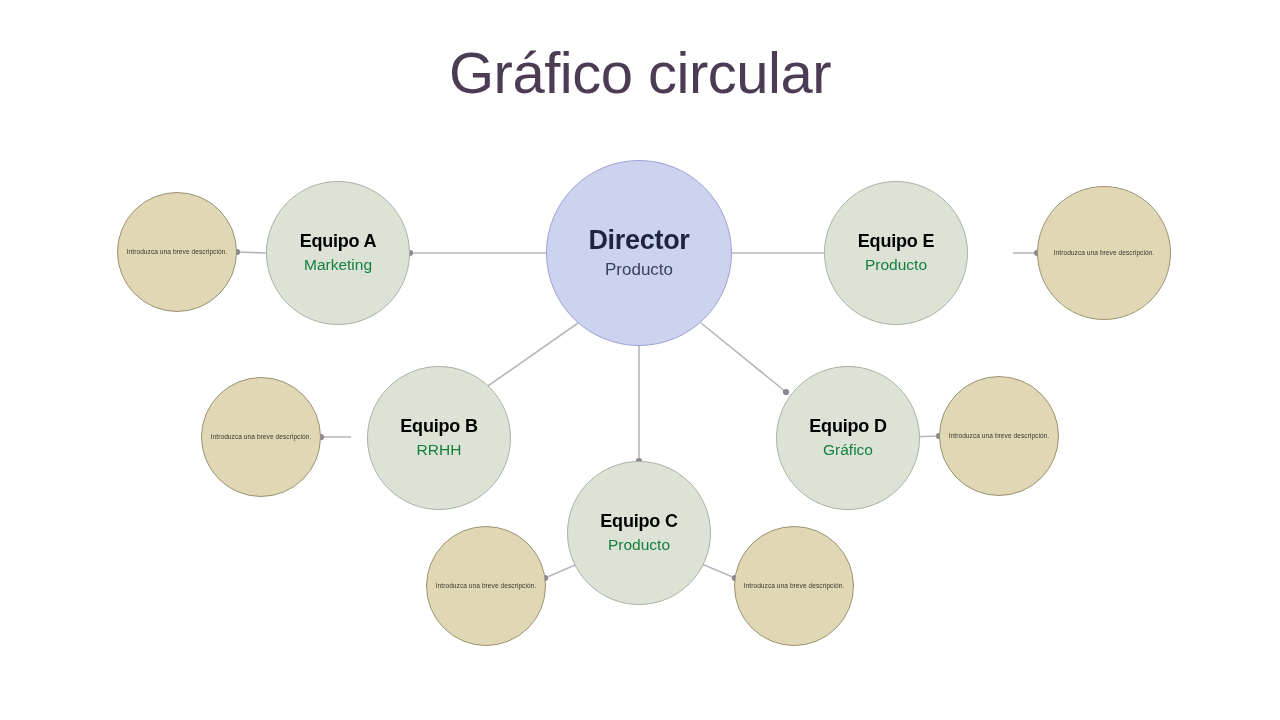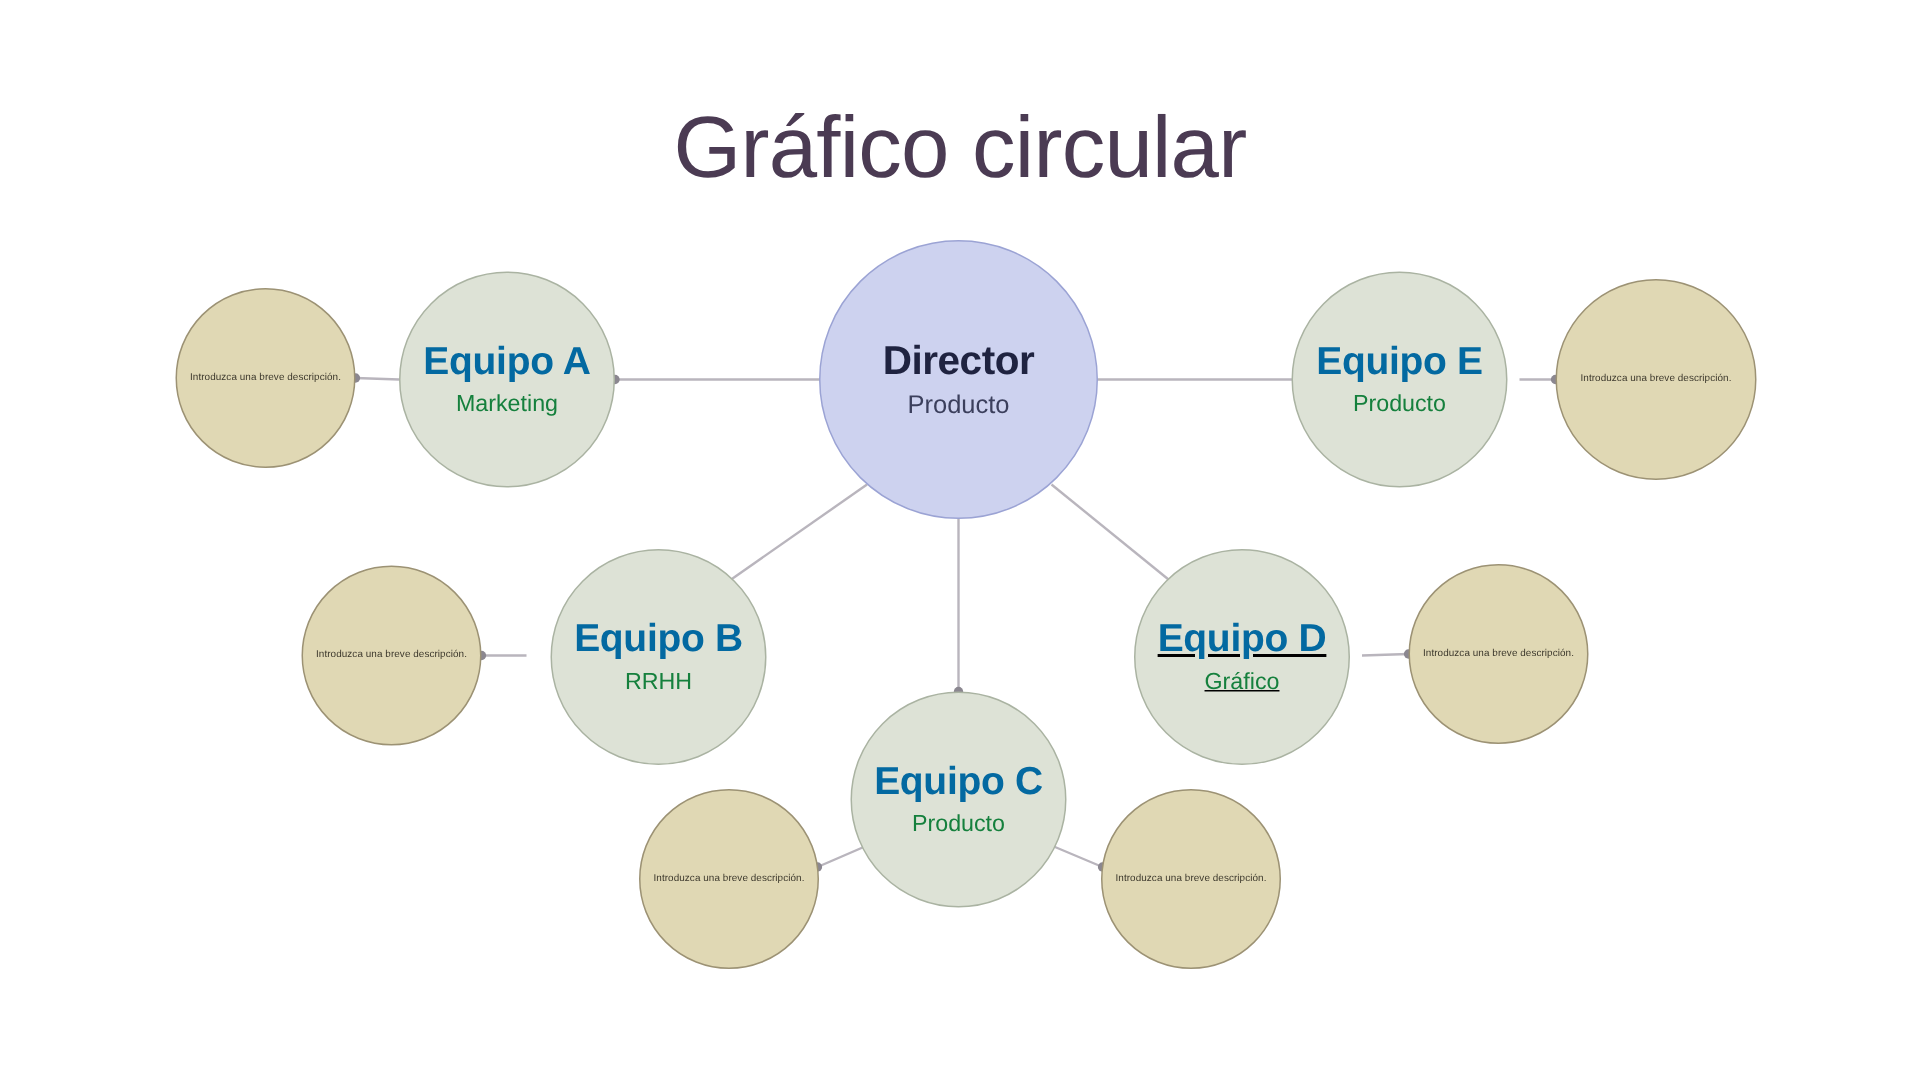--- a/index.html
+++ b/index.html
@@ -18,21 +18,21 @@
   #canvas {
     position: absolute;
     left: 0; top: 0;
     width: 1280px;
     height: 720px;
   }
 
   .page-title {
     position: absolute;
     left: 0;
-    top: 67px;
+    top: 41px;
     width: 1280px;
     text-align: center;
     font-size: 58px;
     font-weight: 400;
     letter-spacing: -0.5px;
     color: #4b3b53;
     line-height: 1.1;
     white-space: nowrap;
   }
 
@@ -74,23 +74,23 @@
     color: #3b3f5c;
     line-height: 1.3;
     margin-top: 3px;
   }
 
   .node-team {
     background: #dde2d6;
     border: 1.3px solid #aab3a2;
   }
   .node-team .node-title {
-    font-size: 26px;
+    font-size: 18px;
     font-weight: 700;
-    color: #0369a1;
+    color: #000000;
     line-height: 1.15;
     letter-spacing: -0.2px;
   }
   .node-team .node-sub {
     font-size: 15.5px;
     font-weight: 400;
     color: #15803d;
     line-height: 1.3;
     margin-top: 4px;
   }
@@ -173,25 +173,25 @@
         <div class="node-sub">Marketing</div>
       </div>
       <div class="node node-team" style="left: 367px; top: 366px; width: 144px; height: 144px;">
         <div class="node-title">Equipo B</div>
         <div class="node-sub">RRHH</div>
       </div>
       <div class="node node-team" style="left: 567px; top: 461px; width: 144px; height: 144px;">
         <div class="node-title">Equipo C</div>
         <div class="node-sub">Producto</div>
       </div>
-      <div class="node node-team" style="left: 756px; top: 366px; width: 144px; height: 144px; text-decoration: underline;">
+      <div class="node node-team" style="left: 776px; top: 366px; width: 144px; height: 144px;">
         <div class="node-title">Equipo D</div>
         <div class="node-sub">Gráfico</div>
       </div>
-      <div class="node node-team" style="left: 861px; top: 181px; width: 144px; height: 144px;">
+      <div class="node node-team" style="left: 824px; top: 181px; width: 144px; height: 144px;">
         <div class="node-title">Equipo E</div>
         <div class="node-sub">Producto</div>
       </div>
       <div class="node node-leaf" style="left: 117px; top: 192px; width: 120px; height: 120px;">
         <div class="node-desc">Introduzca una breve descripción.</div>
       </div>
       <div class="node node-leaf" style="left: 201px; top: 377px; width: 120px; height: 120px;">
         <div class="node-desc">Introduzca una breve descripción.</div>
       </div>
       <div class="node node-leaf" style="left: 426px; top: 526px; width: 120px; height: 120px;">

